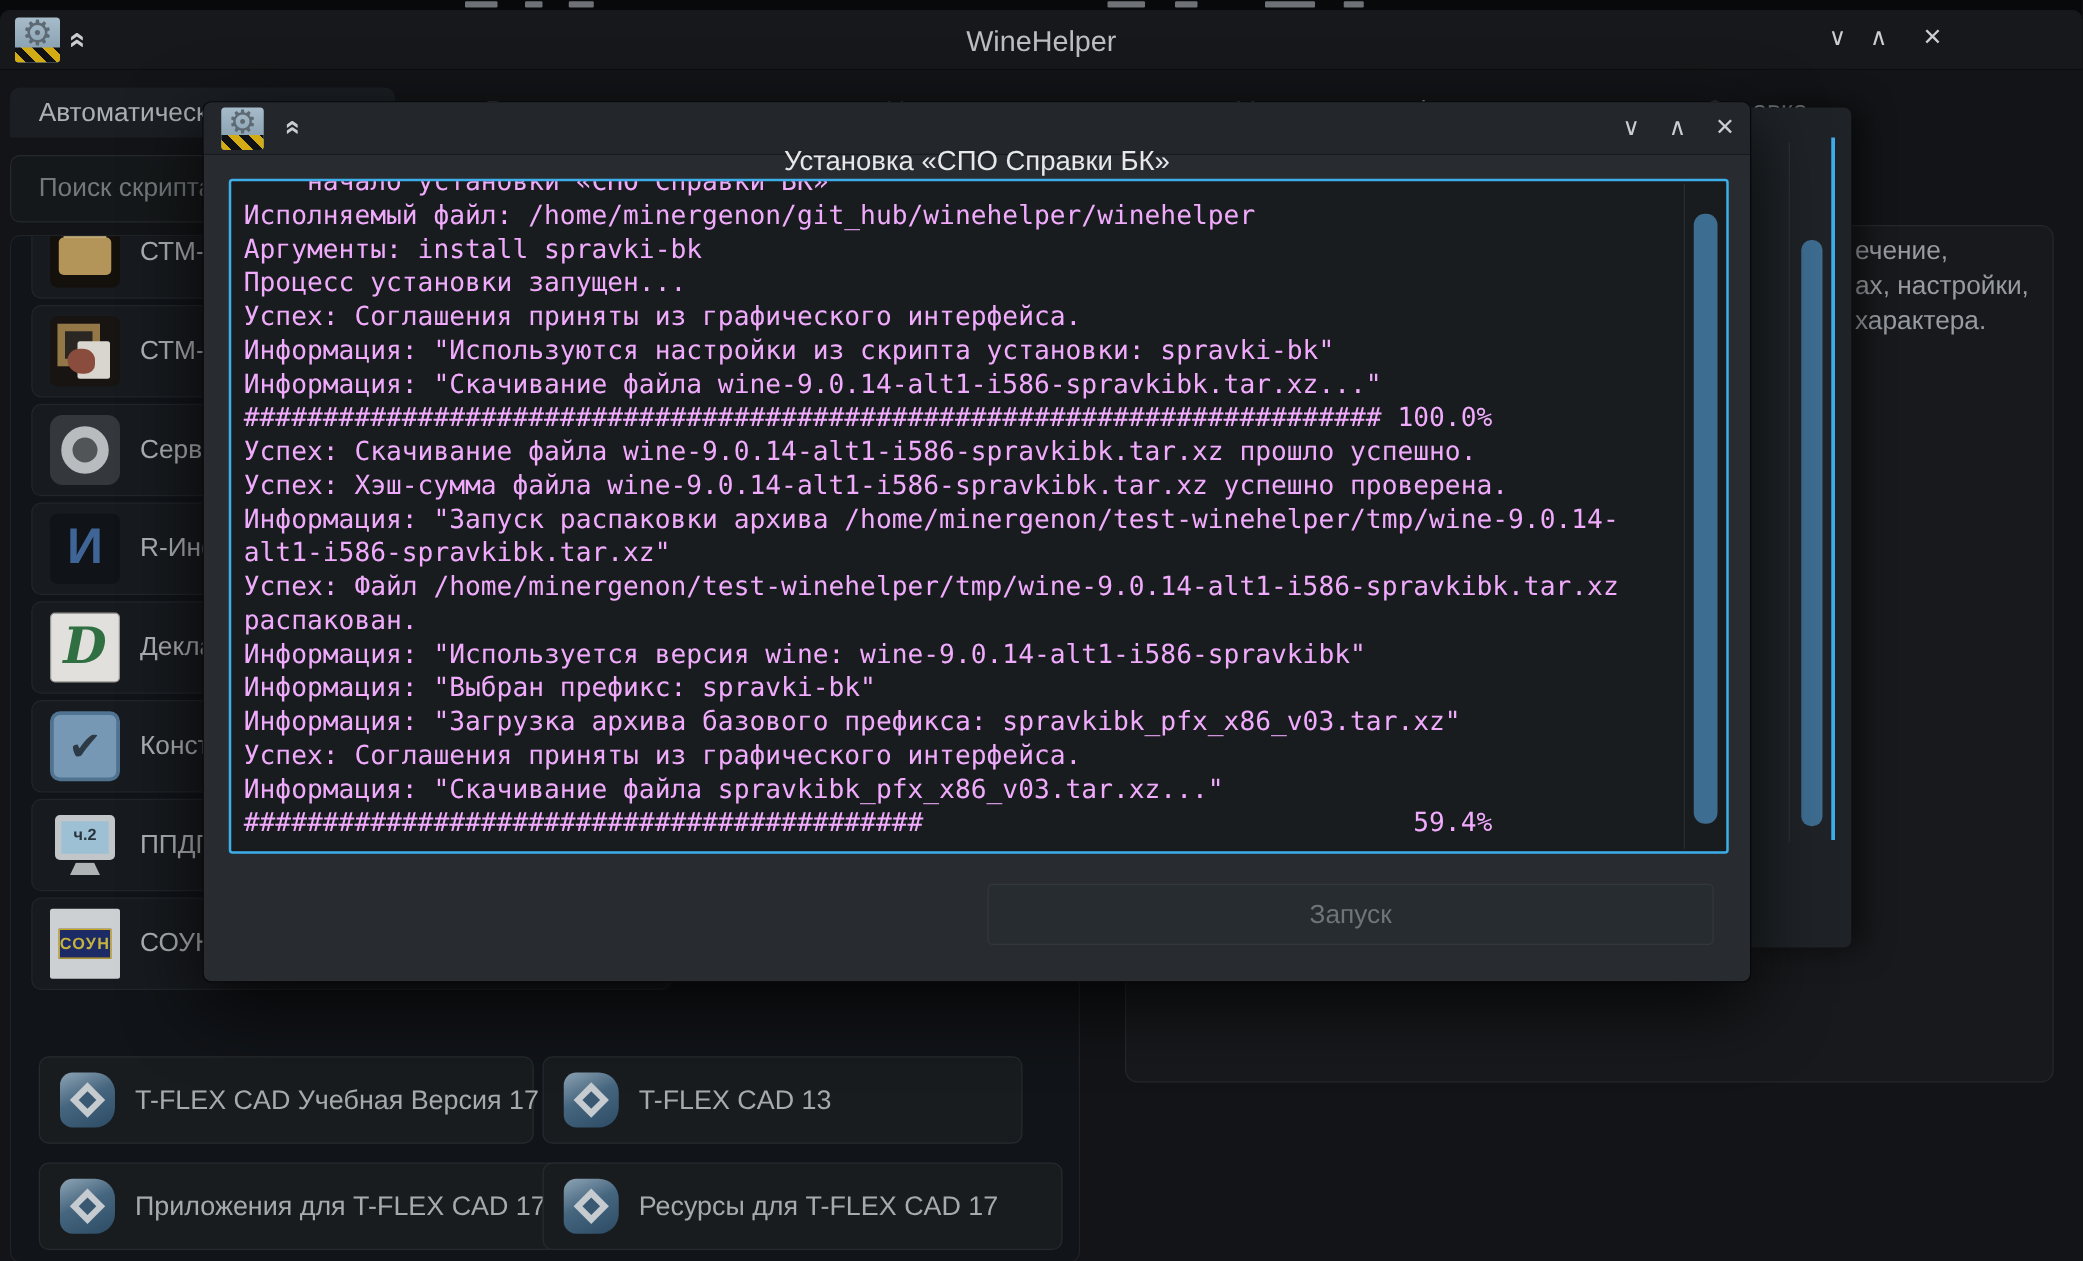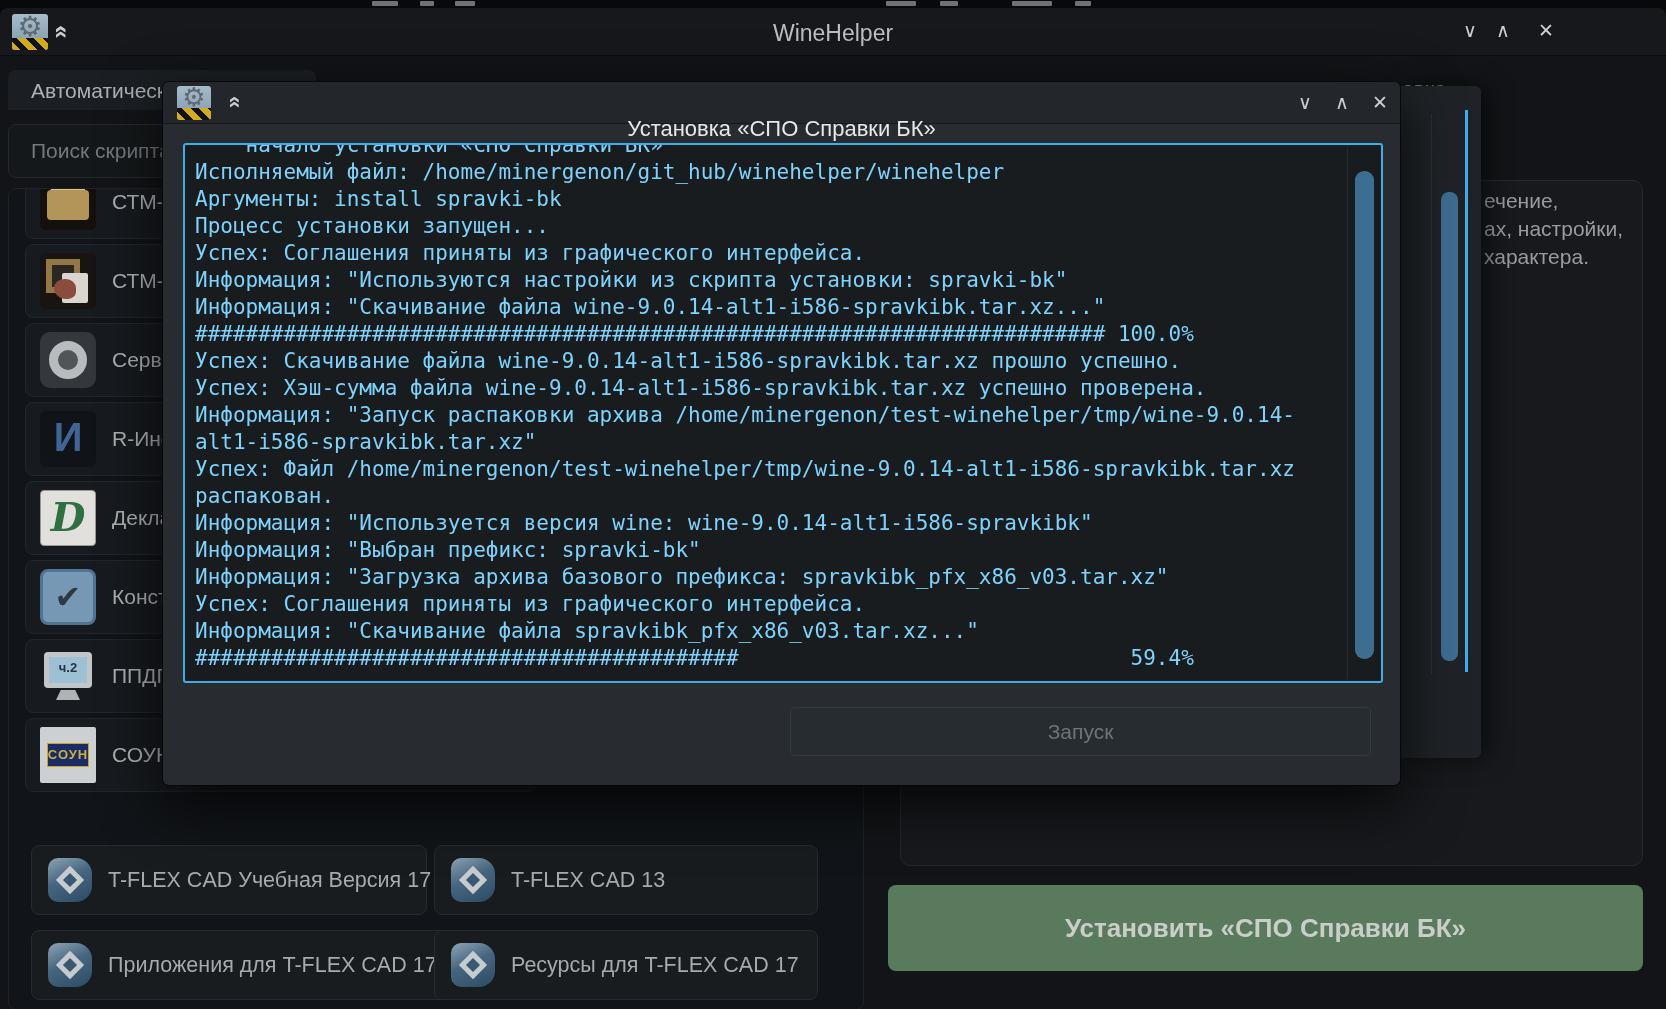--- a/index.html
+++ b/index.html
@@ -106,21 +106,21 @@
 
   
   #dialog { position:absolute; left:163px; top:82px; width:1237px; height:703px;
     background:#282b2f; border-radius:6px; box-shadow:0 18px 60px rgba(0,0,0,.8), 0 0 0 1px #0a0c0d; }
   #dialog-titlebar { position:absolute; left:0; top:0; width:1237px; height:42px;
     background:#23262a; border-radius:6px 6px 0 0; border-bottom:1px solid #17191c; }
   #dialog-title { position:absolute; left:0; top:7px; width:1237px; text-align:center; color:#e7e8ea; font-size:22px;margin-top:27px; }
   #log-area { position:absolute; left:20px; top:61px; width:1200px; height:540px;
     background:#191c1f; border:2px solid #3daee9; border-radius:3px; overflow:hidden; }
   #log-area pre { position:absolute; left:10px; top:-13px; font-family:"DejaVu Sans Mono",monospace;
-    font-size:21px; line-height:27px; color:#7dd3fc; white-space:pre; }
+    font-size:21px; line-height:27px; color:#f0abfc; white-space:pre; }
   #log-area .sep { position:absolute; right:33px; top:2px; bottom:2px; width:1px; background:#272c30; }
   #log-area .thumb { position:absolute; right:7px; top:26px; width:19px; height:488px; background:#3d6e91; border-radius:9px; }
   .dlg-btn { position:absolute; top:625px; height:49px; border-radius:4px; text-align:center; line-height:47px; font-size:21px; }
   #abort-btn { left:30px; width:582px; background:#2c3135; border:1px solid #41474d; color:#edefef; }
   #close-btn { left:627px; width:581px; background:#272c30; border:1px solid #33383d; color:#6e747a; }
 </style>
 </head>
 <body>
 
 <div class="top-frag" style="left:372px;width:26px"></div>
@@ -229,35 +229,34 @@
         </span>
       <span class="label">T-FLEX CAD 13</span>
     </div>
     <div class="tflex-btn" style="left:22px;top:741px;width:456px">
       <span class="tflex-icon">
           <i></i>
           <em></em>
         </span>
       <span class="label">Приложения для T-FLEX CAD 17</span>
     </div>
-    <div class="tflex-btn" style="left:425px;top:741px;width:384px">
+    <div class="tflex-btn" style="left:425px;top:741px;width:416px">
       <span class="tflex-icon">
           <i></i>
           <em></em>
         </span>
       <span class="label">Ресурсы для T-FLEX CAD 17</span>
     </div>
   </div>
 
   <div id="desc-panel"></div>
   <span class="desc-frag" style="top:181px">ечение,</span>
   <span class="desc-frag" style="top:209px">ах, настройки,</span>
   <span class="desc-frag" style="top:237px">характера.</span>
 
-  <div id="install-btn">Установить «СПО Справки БК»</div>
 </div>
 
 <div id="behind-sliver">
   <span class="groove"></span>
   <span class="thumb"></span>
   <span class="focus-line"></span>
 </div>
 
 <div id="dialog">
   <div id="dialog-titlebar">

